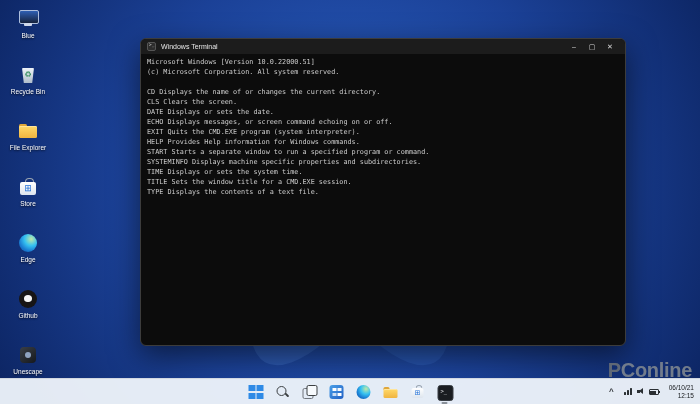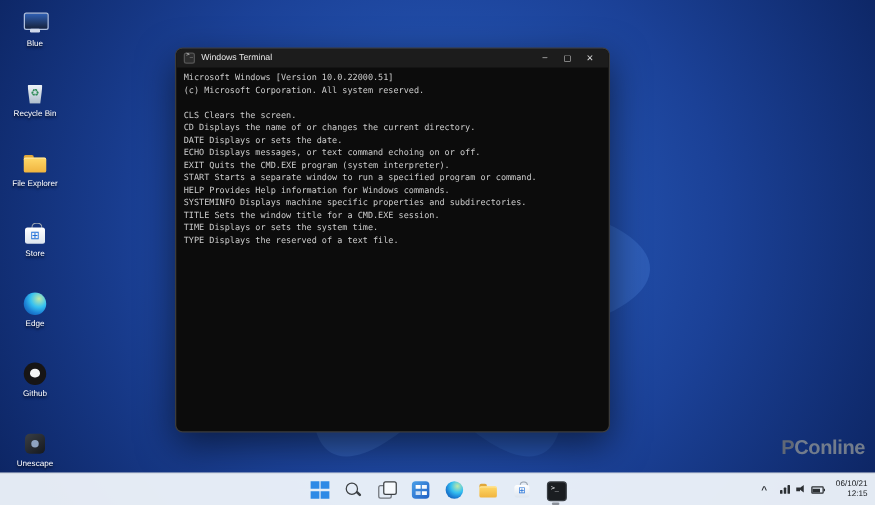--- a/index.html
+++ b/index.html
@@ -37,21 +37,21 @@
       background:radial-gradient(circle at 68% 28%, #bfe9a8 0%, #35c1f1 38%, #1b7fd4 66%, #0b4a9e 100%); }
 
   .github-icon::before { content:""; position:absolute; left:2px; top:2px; width:18px; height:18px; border-radius:50%; background:#171515; }
   .github-icon::after { content:""; position:absolute; left:7px; top:7px; width:8px; height:7px; border-radius:50% 50% 45% 45%; background:#f5f5f5; }
 
   .app-icon::before { content:""; position:absolute; left:3px; top:3px; width:16px; height:16px; border-radius:4px;
       background:linear-gradient(140deg,#3a3f46,#15181d); }
   .app-icon::after { content:""; position:absolute; left:8px; top:8px; width:6px; height:6px; border-radius:50%; background:#8fa3c0; }
 
   
-  .window { position:absolute; left:140px; top:38px; width:348px; height:308px; border-radius:6px; overflow:hidden;
+  .window { position:absolute; left:140px; top:38px; width:486px; height:308px; border-radius:6px; overflow:hidden;
             border:1px solid #3c3c3c; box-shadow:0 10px 30px rgba(0,0,0,.55); background:#0c0c0c; }
   .titlebar { height:15px; background:#1c1c1c; display:flex; align-items:center; padding:0 6px; }
   .tb-appicon { width:9px; height:9px; margin-right:5px; background:#2d2d2d; border:1px solid #555; border-radius:2px; position:relative; }
   .tb-appicon::after { content:">_"; position:absolute; left:1px; top:-1px; font:4.5px "DejaVu Sans Mono", monospace; color:#ddd; }
   .tb-title { color:#e6e6e6; font-size:7px; }
   .tb-controls { margin-left:auto; display:flex; }
   .tb-btn { width:18px; height:15px; display:flex; align-items:center; justify-content:center; color:#d9d9d9; font-size:7px; cursor:pointer; }
   .term-body { padding:3px 6px; font-family:"DejaVu Sans Mono", monospace; font-size:6.8px; line-height:10px; color:#cccccc; }
   .tline { white-space:pre; }
 
@@ -89,21 +89,21 @@
   .cellbars span { position:absolute; bottom:0; width:2px; background:#2b2f33; border-radius:.5px; }
   .cellbars .b1 { left:0; height:3px; } .cellbars .b2 { left:3px; height:5px; } .cellbars .b3 { left:6px; height:7px; }
   .speaker { position:relative; width:8px; height:7px; }
   .speaker::before { content:""; position:absolute; left:0; top:2px; width:3px; height:3px; background:#2b2f33; }
   .speaker::after { content:""; position:absolute; left:2px; top:0; border-right:4px solid #2b2f33; border-top:3.5px solid transparent; border-bottom:3.5px solid transparent; }
   .battery { position:relative; width:10px; height:6px; border:1px solid #2b2f33; border-radius:1px; }
   .battery::before { content:""; position:absolute; left:.5px; top:.5px; width:6px; height:3px; background:#2b2f33; }
   .battery::after { content:""; position:absolute; right:-2.5px; top:1px; width:1.5px; height:2px; background:#2b2f33; }
   .clock { text-align:right; font-size:6.5px; line-height:7.5px; color:#15181b; padding:0 2px; cursor:pointer; }
 
-  .watermark { position:absolute; right:8px; bottom:36px; font-size:16px; font-weight:bold; letter-spacing:-.3px;
+  .watermark { position:absolute; right:8px; bottom:22px; font-size:20px; font-weight:bold; letter-spacing:-.3px;
                color:rgba(125,133,143,.9); }
   .watermark::first-letter { color:rgba(100,108,118,.95); }
 </style>
 </head>
 <body>
 
 <div class="screen">
 
   <svg class="wall" width="700" height="404">
     <g transform="translate(350,215)" opacity="0.55">
@@ -154,31 +154,31 @@
       <span class="tb-controls">
         <span class="tb-btn">–</span>
         <span class="tb-btn">▢</span>
         <span class="tb-btn close">✕</span>
       </span>
     </div>
     <div class="term-body">
         <div class="tline">Microsoft Windows [Version 10.0.22000.51]</div>
         <div class="tline">(c) Microsoft Corporation. All system reserved.</div>
         <div class="tline">&nbsp;</div>
+        <div class="tline">CD Displays the name of or changes the current directory.</div>
         <div class="tline">CLS Clears the screen.</div>
-        <div class="tline">CD Displays the name of or changes the current directory.</div>
         <div class="tline">DATE Displays or sets the date.</div>
-        <div class="tline">ECHO Displays messages, or text command echoing on or off.</div>
+        <div class="tline">ECHO Displays messages, or screen command echoing on or off.</div>
         <div class="tline">EXIT Quits the CMD.EXE program (system interpreter).</div>
+        <div class="tline">HELP Provides Help information for Windows commands.</div>
         <div class="tline">START Starts a separate window to run a specified program or command.</div>
-        <div class="tline">HELP Provides Help information for Windows commands.</div>
         <div class="tline">SYSTEMINFO Displays machine specific properties and subdirectories.</div>
+        <div class="tline">TIME Displays or sets the system time.</div>
         <div class="tline">TITLE Sets the window title for a CMD.EXE session.</div>
-        <div class="tline">TIME Displays or sets the system time.</div>
-        <div class="tline">TYPE Displays the reserved of a text file.</div>
+        <div class="tline">TYPE Displays the contents of a text file.</div>
         <div class="tline">&nbsp;</div>
       </div>
   </div>
 
   <div class="watermark">PConline</div>
 
   <div class="taskbar">
     <div class="tb-center">
         <div class="tbicon">
           <span class="ti start-icon"></span>

